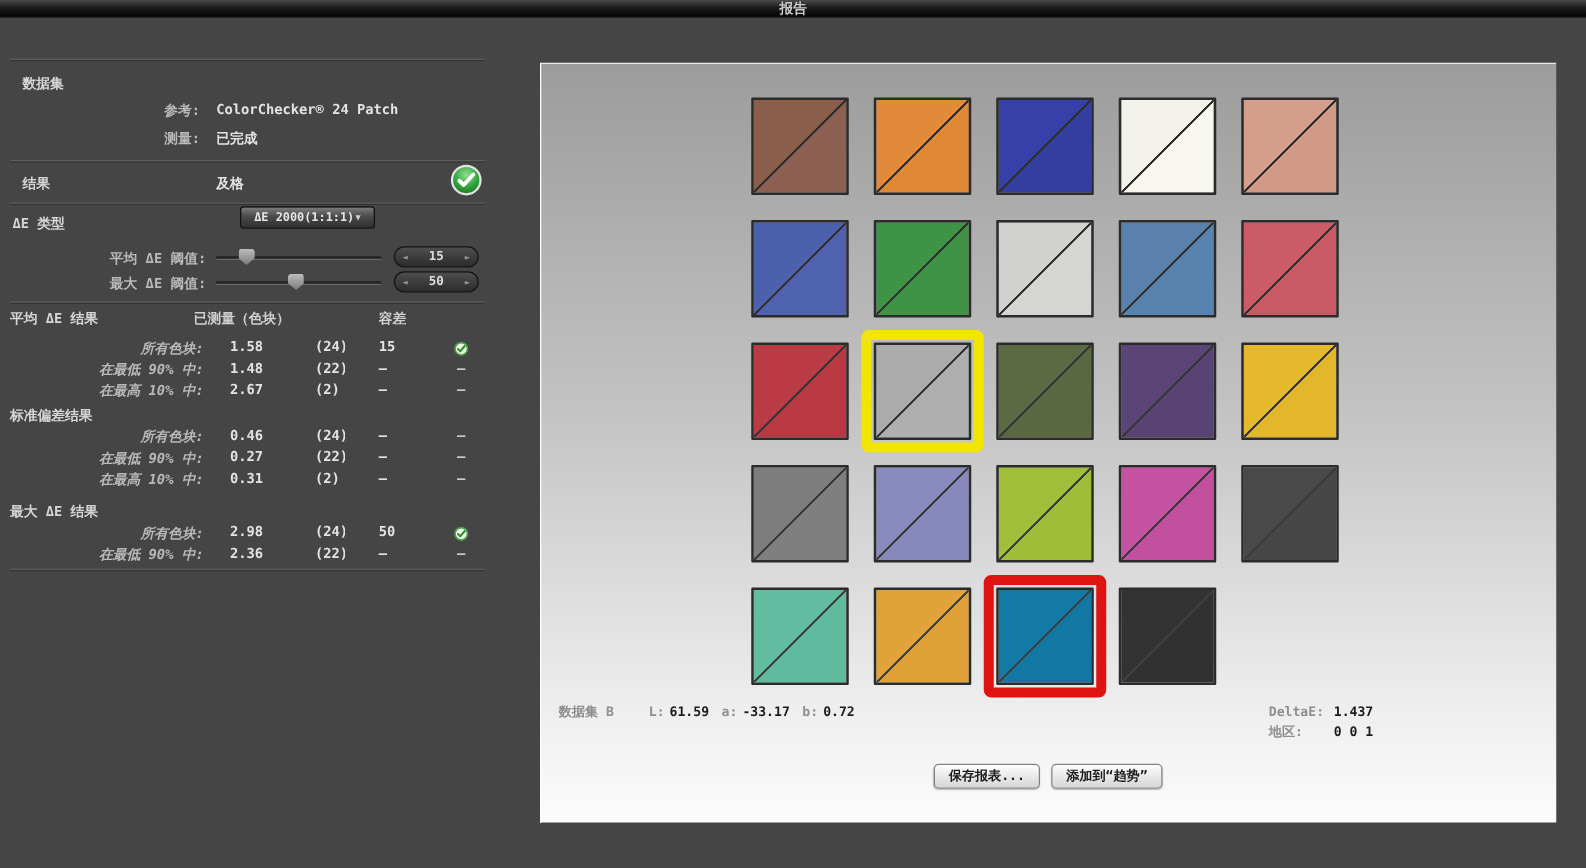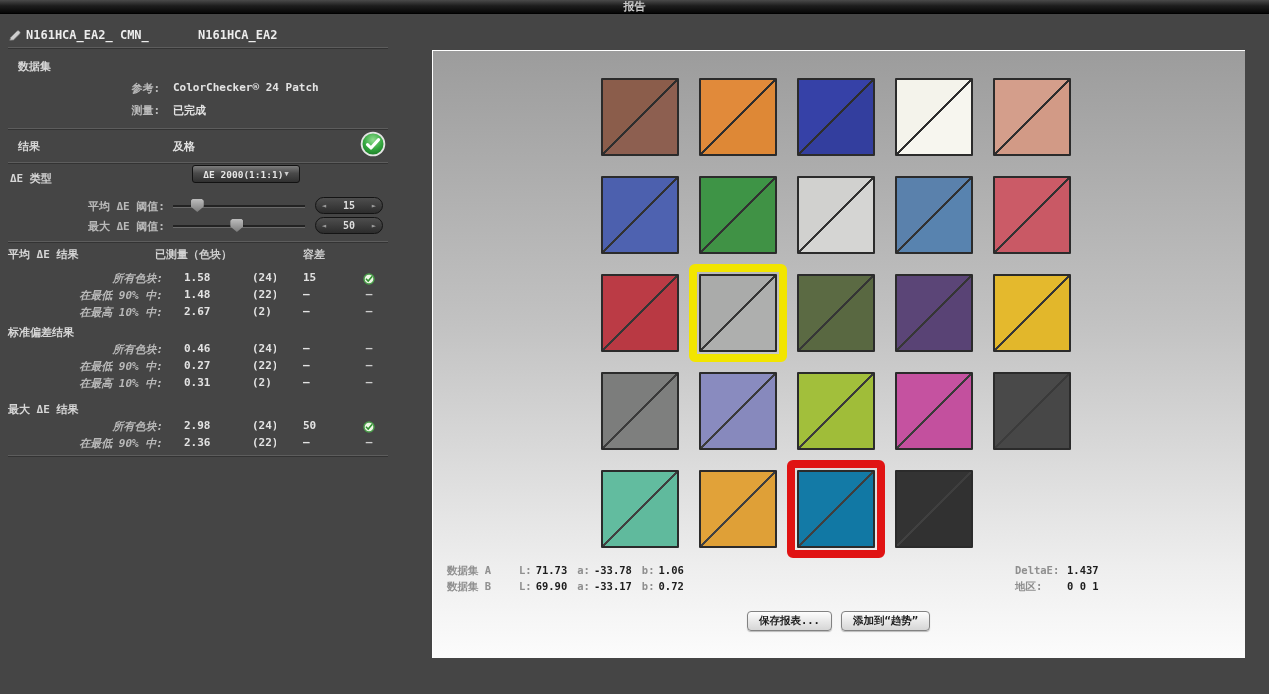--- a/index.html
+++ b/index.html
@@ -102,27 +102,20 @@
 </style>
 </head>
 <body>
 
 <div class="titlebar">
   <span>报告</span>
 </div>
 
 <div class="sidebar">
 
-  <div class="sb-header">
-    <svg width="14" height="14" viewBox="0 0 16 16">
-      <path d="M2 14 L3.2 10.6 L10.4 3.4 a1.6 1.6 0 0 1 2.2 0 l0.9 0.9 a1.6 1.6 0 0 1 0 2.2 L6.3 13.7 Z" fill="#cfcfcf" stroke="#777" stroke-width="0.8"></path>
-    </svg>
-    <span class="dev">N161HCA_EA2_ CMN_</span>
-    <span class="prof">N161HCA_EA2</span>
-  </div>
   <div class="divider" style="top:34px"></div>
 
   <div class="sec-hd" style="top:46px">数据集</div>
   <span class="lbl kv-l" style="top:68px">参考:</span>
   <span class="val kv-v" style="top:68px">ColorChecker® 24 Patch</span>
   <span class="lbl kv-l" style="top:90px">测量:</span>
   <span class="val kv-v" style="top:90px">已完成</span>
 
   <div class="divider" style="top:115px"></div>
 
@@ -279,24 +272,21 @@
       <div class="patch" style="background: linear-gradient(135deg, rgb(73, 73, 73) 0px, rgb(73, 73, 73) 49.1%, rgba(0, 0, 0, 0.72) 49.1%, rgba(0, 0, 0, 0.72) 50.9%, rgb(71, 71, 71) 50.9%, rgb(71, 71, 71) 100%);"></div>
       <div class="patch" style="background: linear-gradient(135deg, rgb(98, 188, 159) 0px, rgb(98, 188, 159) 49.1%, rgba(0, 0, 0, 0.72) 49.1%, rgba(0, 0, 0, 0.72) 50.9%, rgb(96, 186, 157) 50.9%, rgb(96, 186, 157) 100%);"></div>
       <div class="patch" style="background: linear-gradient(135deg, rgb(225, 162, 57) 0px, rgb(225, 162, 57) 49.1%, rgba(0, 0, 0, 0.72) 49.1%, rgba(0, 0, 0, 0.72) 50.9%, rgb(223, 160, 55) 50.9%, rgb(223, 160, 55) 100%);"></div>
       <div class="patch hl-red" style="background: linear-gradient(135deg, rgb(19, 122, 166) 0px, rgb(19, 122, 166) 49.1%, rgba(0, 0, 0, 0.72) 49.1%, rgba(0, 0, 0, 0.72) 50.9%, rgb(17, 120, 164) 50.9%, rgb(17, 120, 164) 100%);"></div>
       <div class="patch" style="background: linear-gradient(135deg, rgb(51, 51, 51) 0px, rgb(51, 51, 51) 49.1%, rgba(0, 0, 0, 0.72) 49.1%, rgba(0, 0, 0, 0.72) 50.9%, rgb(49, 49, 49) 50.9%, rgb(49, 49, 49) 100%);"></div>
       <div class="patch empty"></div>
     </div>
 
   <div class="info info-a">
     <div>
-      <span class="ilbl nm">数据集 A</span><span class="ilbl ax">L:</span><span class="ival">71.73</span><span class="ilbl ax">a:</span><span class="ival">-33.78</span><span class="ilbl ax">b:</span><span class="ival">1.06</span>
-    </div>
-    <div>
-      <span class="ilbl nm">数据集 B</span><span class="ilbl ax">L:</span><span class="ival">69.90</span><span class="ilbl ax">a:</span><span class="ival">-33.17</span><span class="ilbl ax">b:</span><span class="ival">0.72</span>
+      <span class="ilbl nm">数据集 B</span><span class="ilbl ax">L:</span><span class="ival">61.59</span><span class="ilbl ax">a:</span><span class="ival">-33.17</span><span class="ilbl ax">b:</span><span class="ival">0.72</span>
     </div>
   </div>
 
   <div class="info info-b">
     <div>
       <span class="ilbl">DeltaE:</span><span class="ival">1.437</span>
     </div>
     <div>
       <span class="ilbl">地区:</span><span class="ival">0 0 1</span>
     </div>

